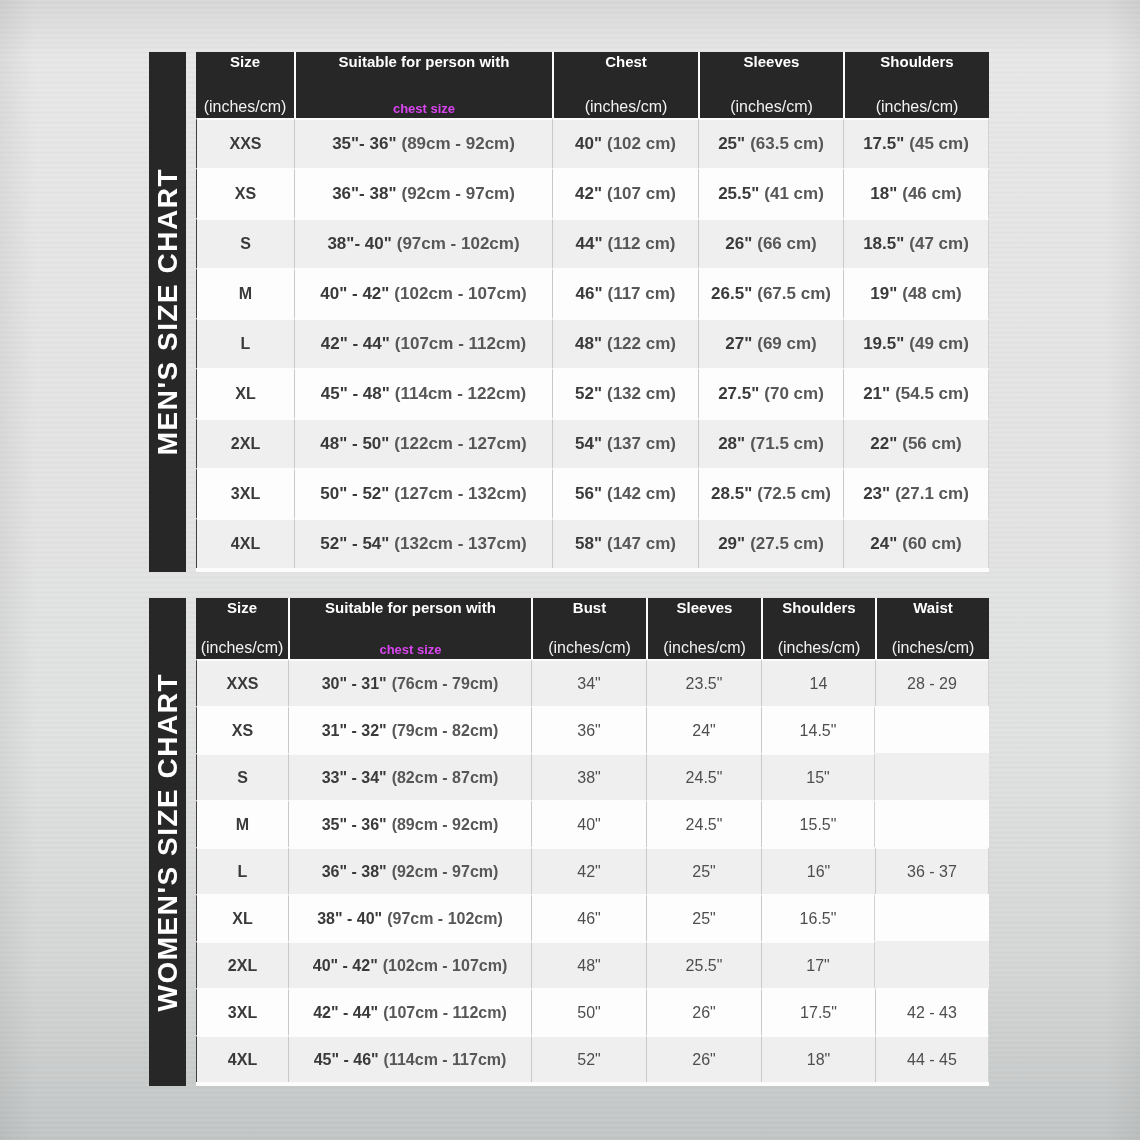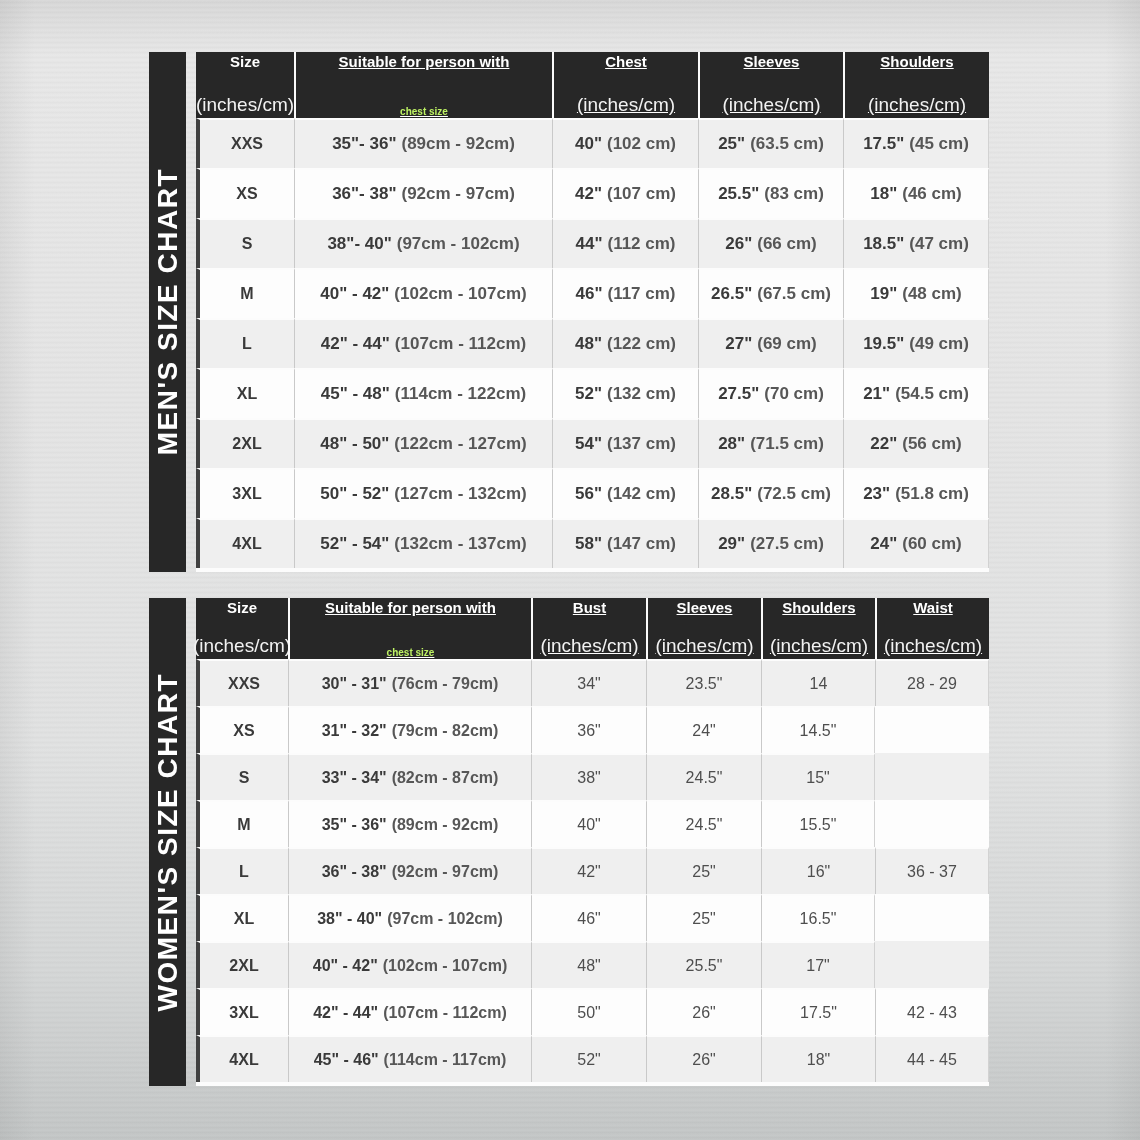--- a/index.html
+++ b/index.html
@@ -27,36 +27,36 @@
   .hrow{display:grid;}
   .table-men .hrow{height:66px;}
   .table-women .hrow{height:61px;}
   .grid-men{grid-template-columns:98px 258px 146px 145px 146px;}
   .grid-women{grid-template-columns:92px 243px 115px 115px 114px 114px;}
   .hcell{
     background:var(--header-bg,#272727);color:#fff;
     display:flex;flex-direction:column;justify-content:space-between;align-items:center;
     line-height:1.3;text-align:center;
   }
-  .hcell + .hcell{border-left:2px solid #fbfbfb;text-decoration:underline;}
+  .hcell + .hcell{border-left:2px solid #fbfbfb;}
   .h-line1{font-weight:700;font-size:15px;}
-  .h-line2{font-weight:400;font-size:19px;color:#f2f2f2;}
-  .h-line2.h-line2-bold{font-weight:700;font-size:10px;color:#bef264;}
+  .h-line2{font-weight:400;font-size:16px;color:#f2f2f2;}
+  .h-line2.h-line2-bold{font-weight:700;font-size:13px;color:#d946ef;}
   .drows{border-bottom:4px solid #fcfcfc;}
   .row{display:grid;}
   .table-men .row{height:50px;}
   .table-women .row{height:47px;}
   .drows > div:nth-of-type(odd){background:var(--row-alt-bg,#efefef);}
   .drows > div:nth-of-type(even){background:var(--row-bg,#fdfdfd);}
   .cell{
     display:flex;align-items:center;justify-content:center;
     border-top:2px solid #fcfcfc;font-size:17px;
   }
   .cell + .cell{border-left:1px solid #c9c9c9;}
-  .row .cell:first-child{border-left:4px solid #404040;}
+  .row .cell:first-child{border-left:1px solid #404040;}
   .row .cell:last-child{border-right:1px solid #d2d2d2;}
   .table-women .cell{font-size:16px;}
   .sz{font-weight:700;color:var(--text-bold,#3a3a3a);font-size:16px;}
   .b{font-weight:700;color:var(--text-bold,#3a3a3a);}
   .r{color:var(--text-regular,#575757);margin-left:5px;font-weight:bold;}
   .v{color:#4e4e4e;}
 </style>
 </head>
 <body>
 
@@ -125,21 +125,21 @@
             <div class="cell">
               <span class="b">36"- 38"</span>
               <span class="r">(92cm - 97cm)</span>
             </div>
             <div class="cell">
               <span class="b">42"</span>
               <span class="r">(107 cm)</span>
             </div>
             <div class="cell">
               <span class="b">25.5"</span>
-              <span class="r">(83 cm)</span>
+              <span class="r">(41 cm)</span>
             </div>
             <div class="cell">
               <span class="b">18"</span>
               <span class="r">(46 cm)</span>
             </div>
           </div>
 
           <div class="row grid-men">
             <div class="cell">
               <span class="sz">S</span>
@@ -261,21 +261,21 @@
             <div class="cell">
               <span class="b">56"</span>
               <span class="r">(142 cm)</span>
             </div>
             <div class="cell">
               <span class="b">28.5"</span>
               <span class="r">(72.5 cm)</span>
             </div>
             <div class="cell">
               <span class="b">23"</span>
-              <span class="r">(51.8 cm)</span>
+              <span class="r">(27.1 cm)</span>
             </div>
           </div>
 
           <div class="row grid-men">
             <div class="cell">
               <span class="sz">4XL</span>
             </div>
             <div class="cell">
               <span class="b">52" - 54"</span>
               <span class="r">(132cm - 137cm)</span>

